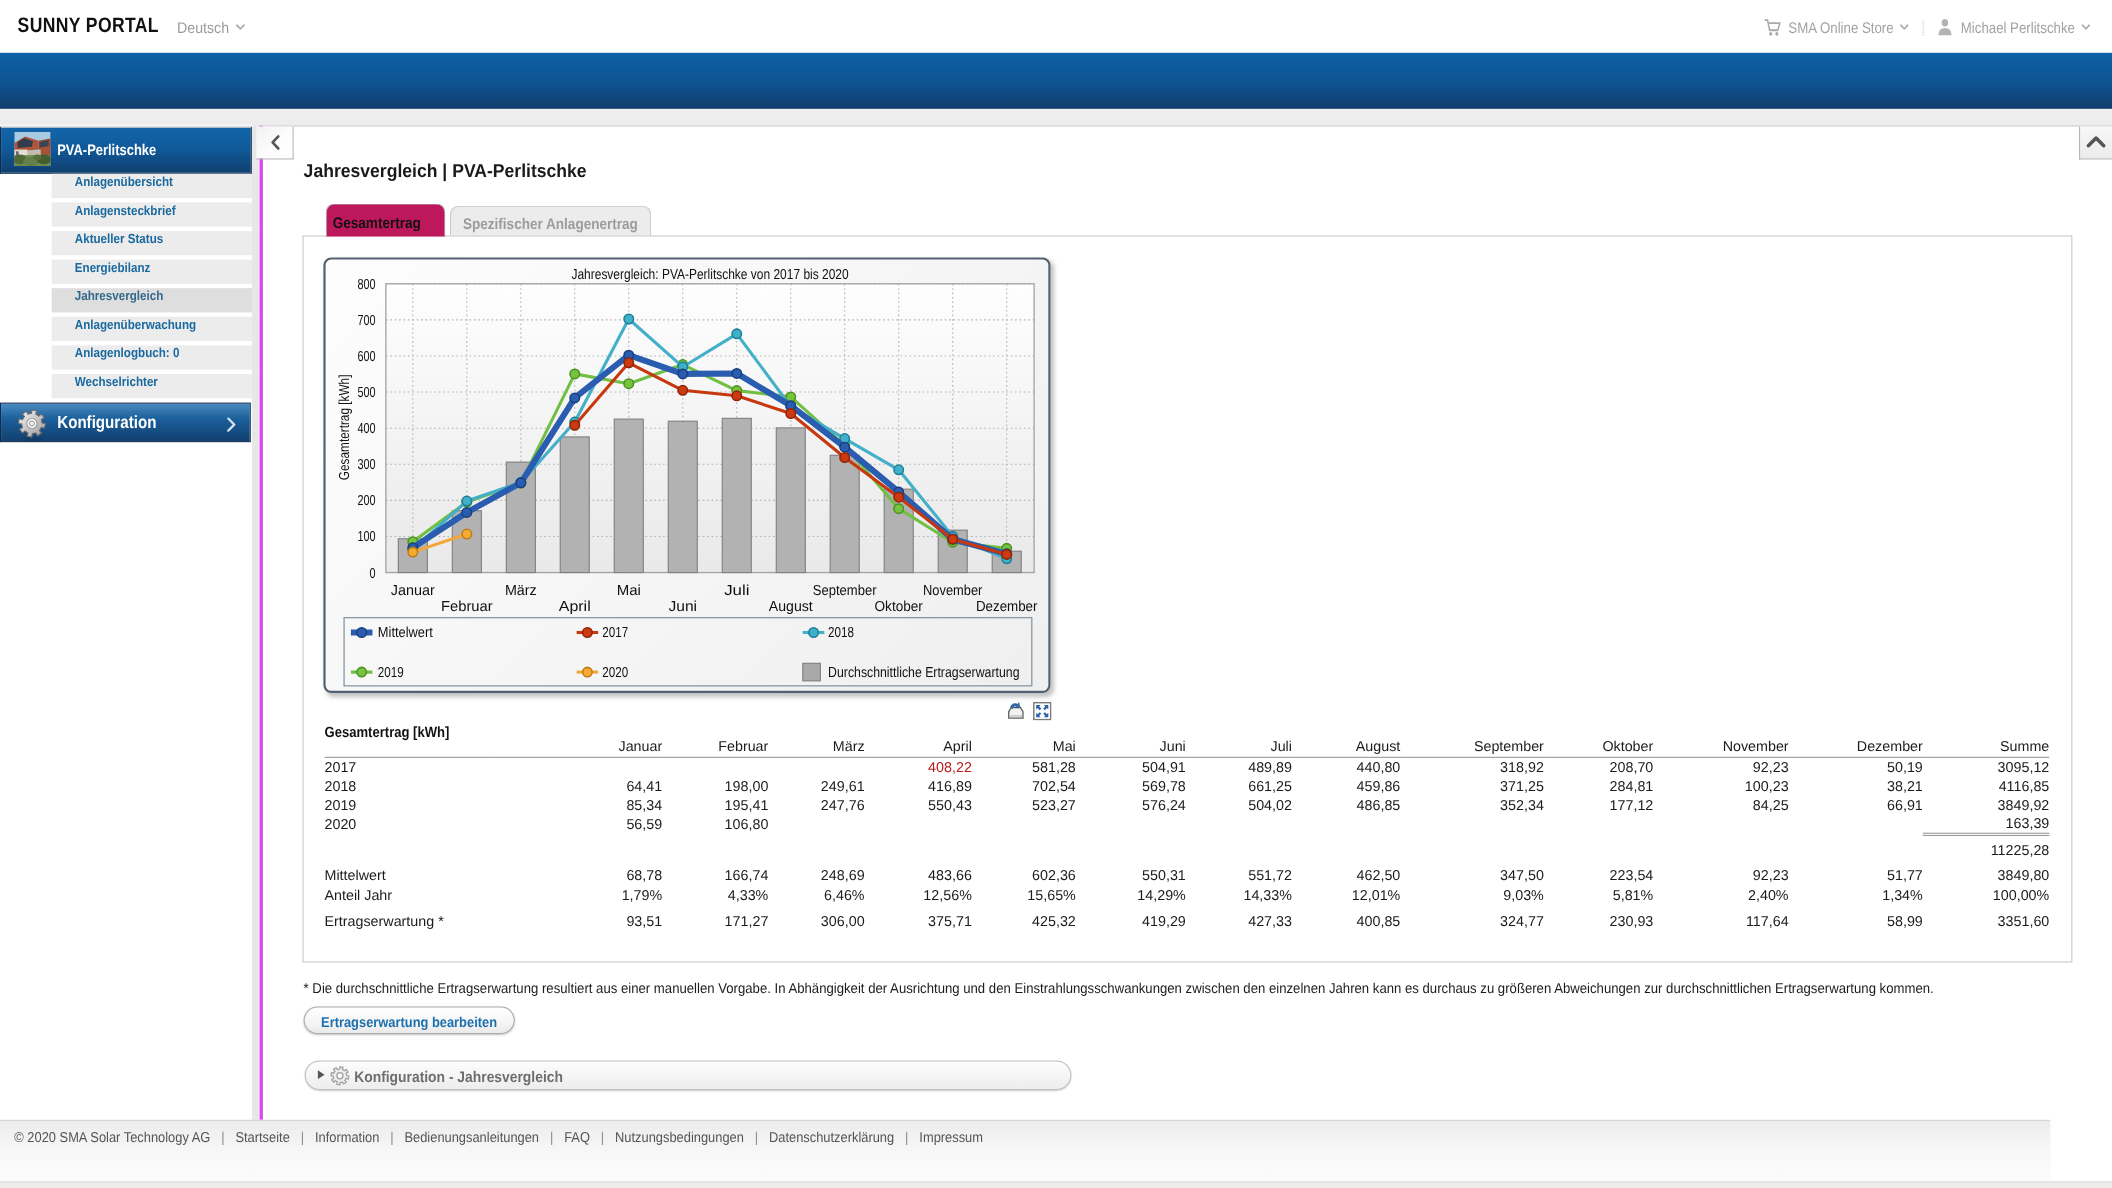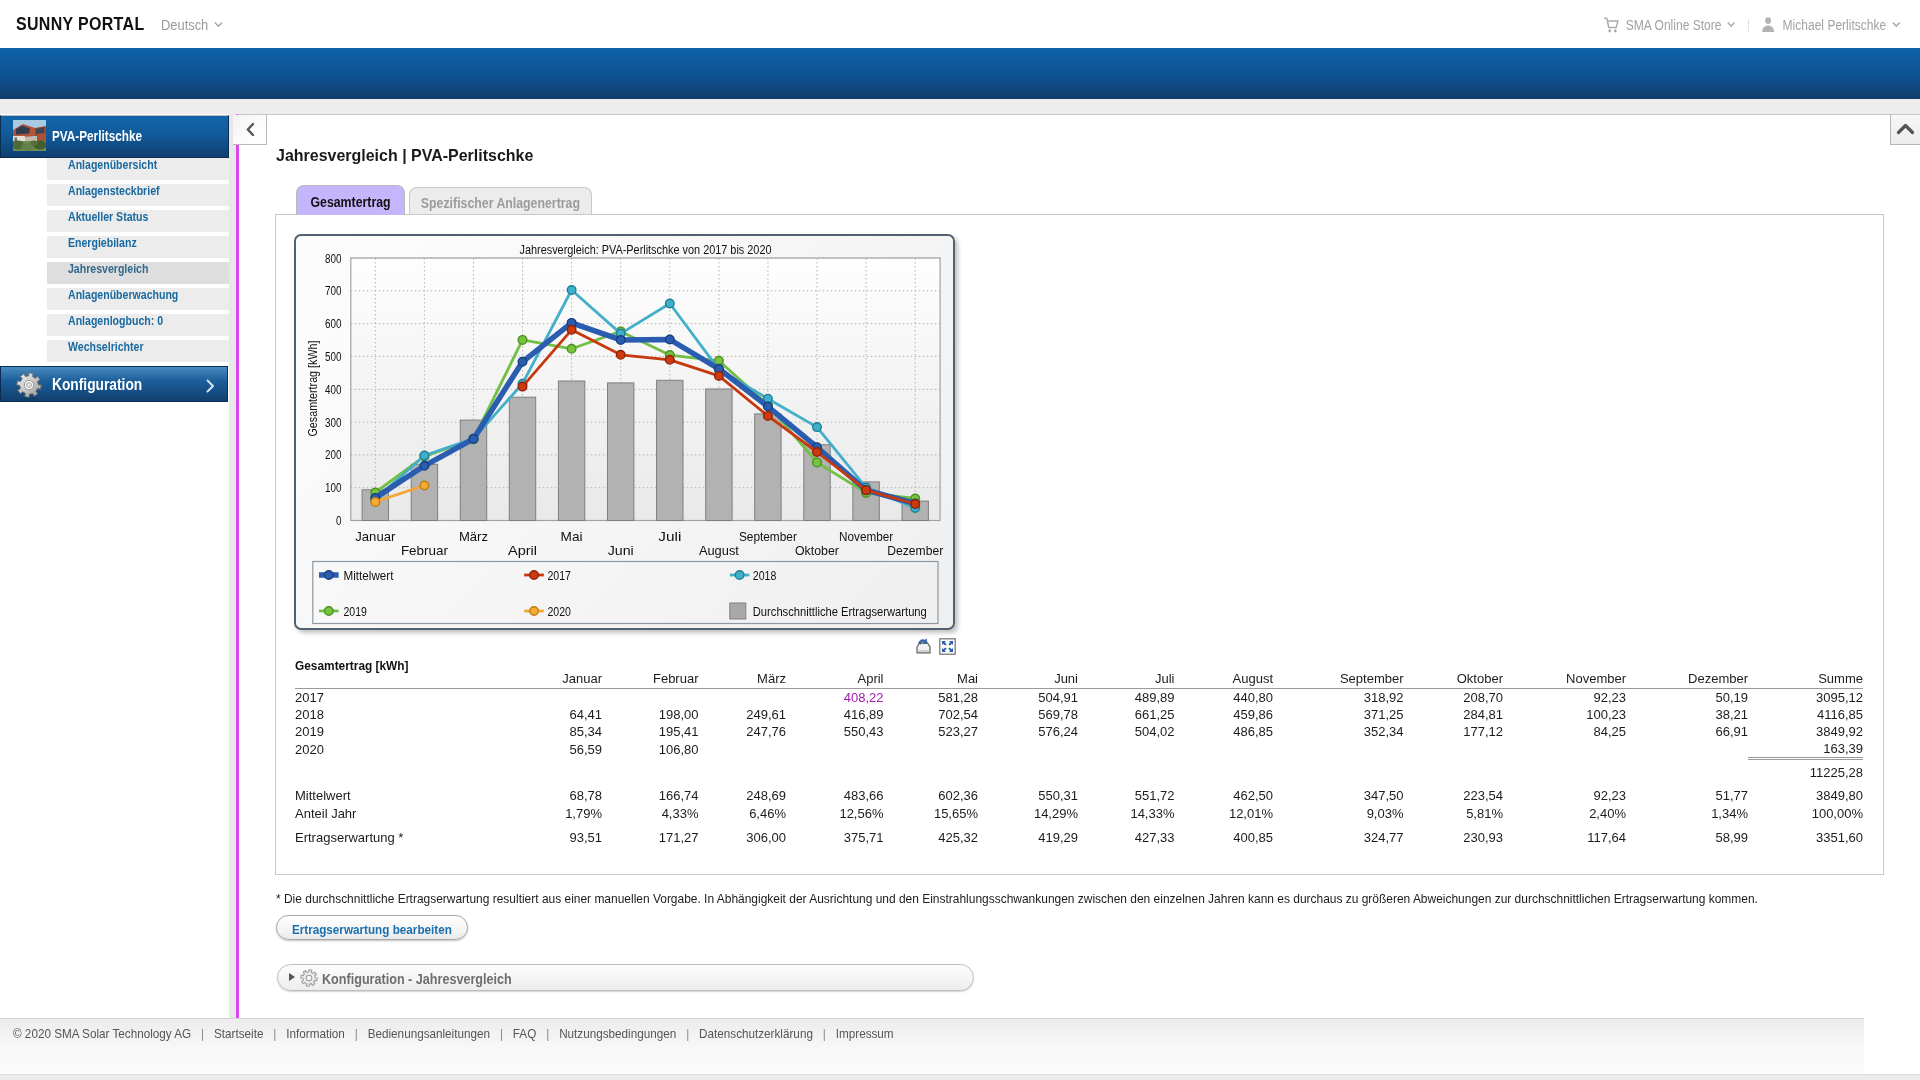--- a/index.html
+++ b/index.html
@@ -33,41 +33,41 @@
   background:#fff; border-left:3px solid #d946ef; border-top:1px solid #c6c6c6; }
 #backbtn { position:absolute; left:-6px; top:0px; width:34px; height:29.5px;
   background:linear-gradient(135deg,#f2f2f2 0%,#fdfdfd 60%,#fff 100%);
   border-right:1px solid #b9b9b9; border-bottom:1px solid #b9b9b9; }
 #topbtn { position:absolute; right:0; top:0; width:30px; height:30px;
   background:linear-gradient(180deg,#f7f7f7,#ececec); border:1px solid #b5b5b5; border-top:none; border-right:none; }
 #title { position:absolute; left:37px; top:31px; font-size:17px; font-weight:bold; color:#1a1a1a; transform:scaleX(0.94); transform-origin:0 0; white-space:nowrap; }
 .tab { position:absolute; font-size:14px; font-weight:bold; border:1px solid #b9b9b9;
   border-bottom:none; border-radius:8px 8px 0 0; }
 .tab span { display:inline-block; transform:scaleX(0.88); transform-origin:50% 50%; white-space:nowrap; }
-#tab1 { left:57.5px; top:69.5px; width:109px; height:30px; background:#c4b5fd; color:#111; z-index:3;
-  text-align:center; padding-top:8px;text-decoration:underline; }
+#tab1 { left:57.5px; top:69.5px; width:109px; height:30px; background:#be185d; color:#111; z-index:3;
+  text-align:left; padding-top:8px;text-decoration:underline; }
 #tab2 { left:170.5px; top:71.5px; width:183px; height:28px; background:#ececec; color:#9c9c9c;
   border-color:#c9c9c9; text-align:center; padding-top:7px; z-index:1; }
 #tabpanel { position:absolute; left:36px; top:98.5px; width:1609.5px; height:661px;
   background:#fff; border:1px solid #c8c8c8; z-index:2; }
 #chartbox { position:absolute; left:18px; top:19px; width:661px; height:396px;
   background:linear-gradient(135deg,#fdfdfd 0%,#efefef 100%);
   border:2px solid #52616f; border-radius:7px; box-shadow:3px 3px 4px rgba(120,120,120,0.45); }
 #chicons { position:absolute; left:632px; top:423px; width:48px; height:18px; }
 #chicons svg { margin-left:7px; }
 #ttitle { position:absolute; left:19.5px; top:443px; font-size:13.5px; font-weight:bold; color:#111; transform:scaleX(0.88); transform-origin:0 0; white-space:nowrap; }
 .dt { position:absolute; left:19.5px; top:454.5px; border-collapse:collapse; table-layout:fixed;
   font-size:13px; color:#1c1c1c; }
 .dt td { text-align:right; height:17.5px; padding:0; white-space:nowrap; overflow:visible; }
 .dt td.lab { text-align:left; }
 .dt tr.hd td { height:19px; border-bottom:1px solid #9a9a9a; }
 .dt tr.tot td { height:22px; vertical-align:bottom; }
 .dt td.dbl { border-top:3px double #9a9a9a; }
 .dt tr.sp td { height:7px; }
-.dt td.gy { color:#a21caf; }
+.dt td.gy { color:#b91c1c; }
 #footnote { position:absolute; left:37px; top:775.5px; font-size:13px; color:#1c1c1c; white-space:nowrap; transform:scaleX(0.92); transform-origin:0 0; }
 #editbtn { position:absolute; left:37px; top:800px; width:192px; height:24.5px; border-radius:12.5px;
   border:1px solid #a9a9a9; background:linear-gradient(180deg,#fff 0%,#f3f3f3 70%,#e9e9e9 100%);
   box-shadow:0 1px 2px rgba(0,0,0,0.25); color:#1a6fad; font-weight:bold; font-size:13px;
   text-align:center; padding-top:5.5px; }
 #editbtn span { display:inline-block; transform:scaleX(0.9); transform-origin:50% 50%; white-space:nowrap; }
 #konfbar { position:absolute; left:38.5px; top:848.5px; width:697px; height:27px; border-radius:13.5px;
   border:1px solid #bdbdbd; background:linear-gradient(180deg,#fdfdfd 0%,#ededed 100%);
   box-shadow:0 1px 1.5px rgba(0,0,0,0.18); color:#6e6e6e; font-weight:bold; font-size:14px; }
 #konfbar .t { position:absolute; left:44px; top:6px; transform:scaleX(0.9); transform-origin:0 0; white-space:nowrap; }

